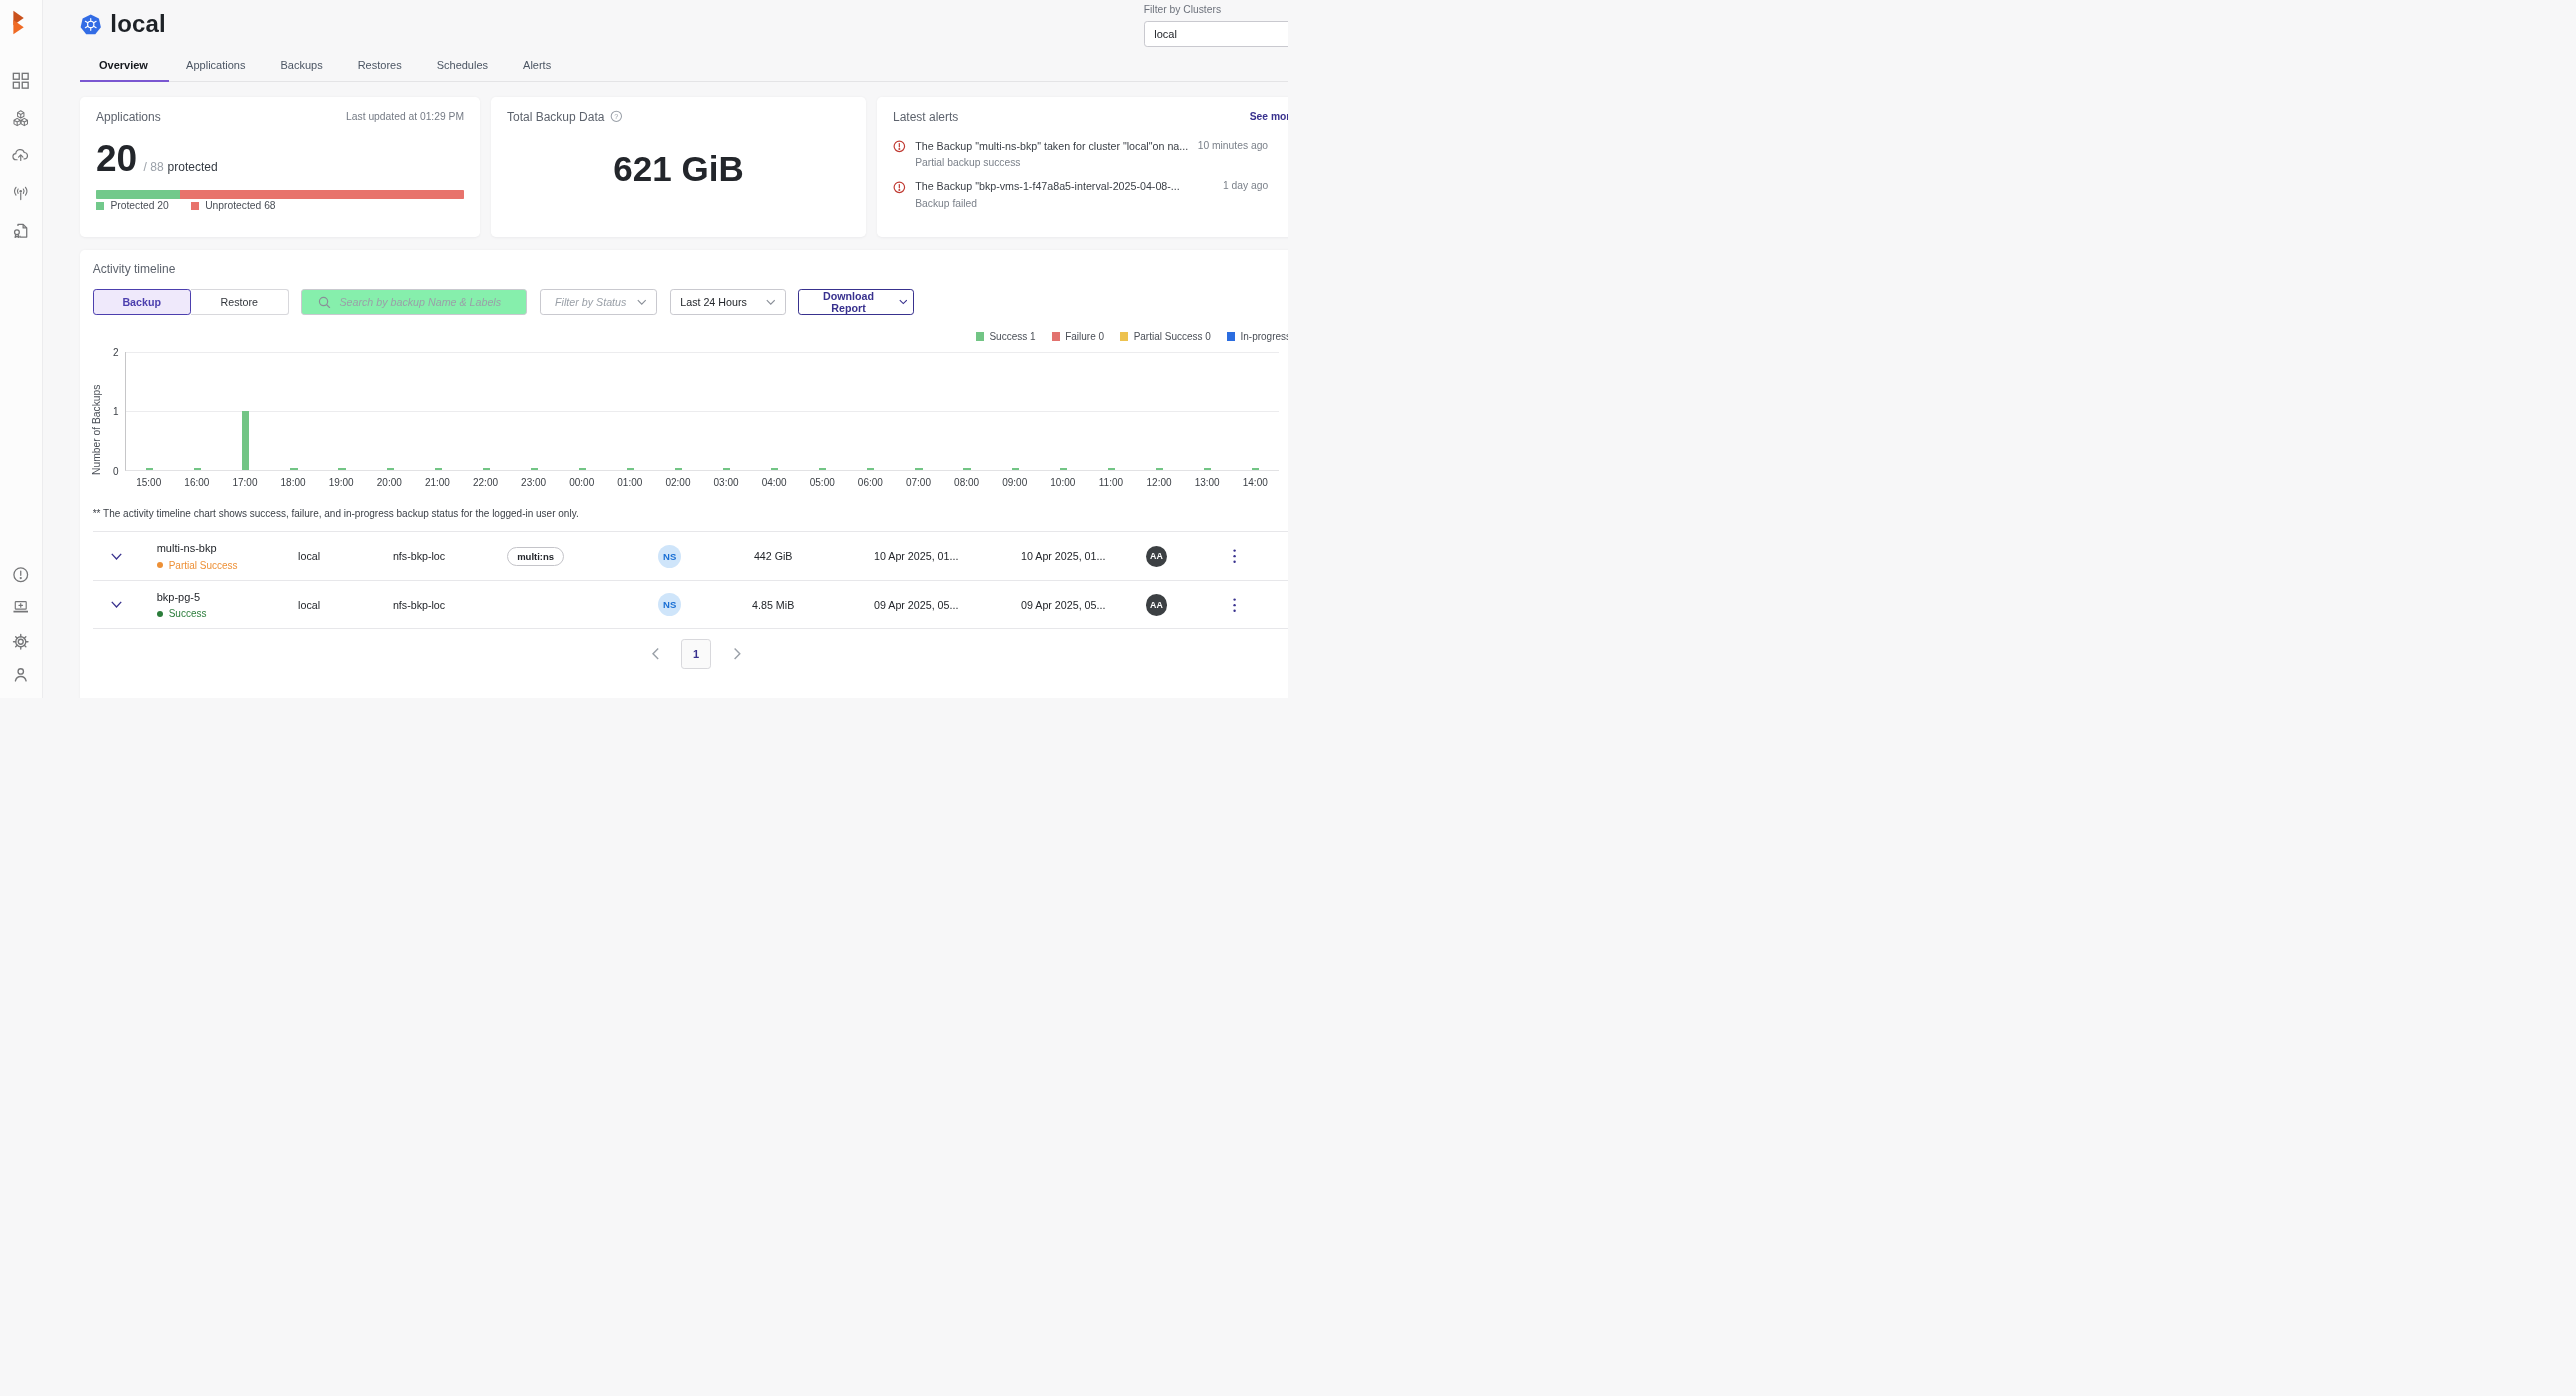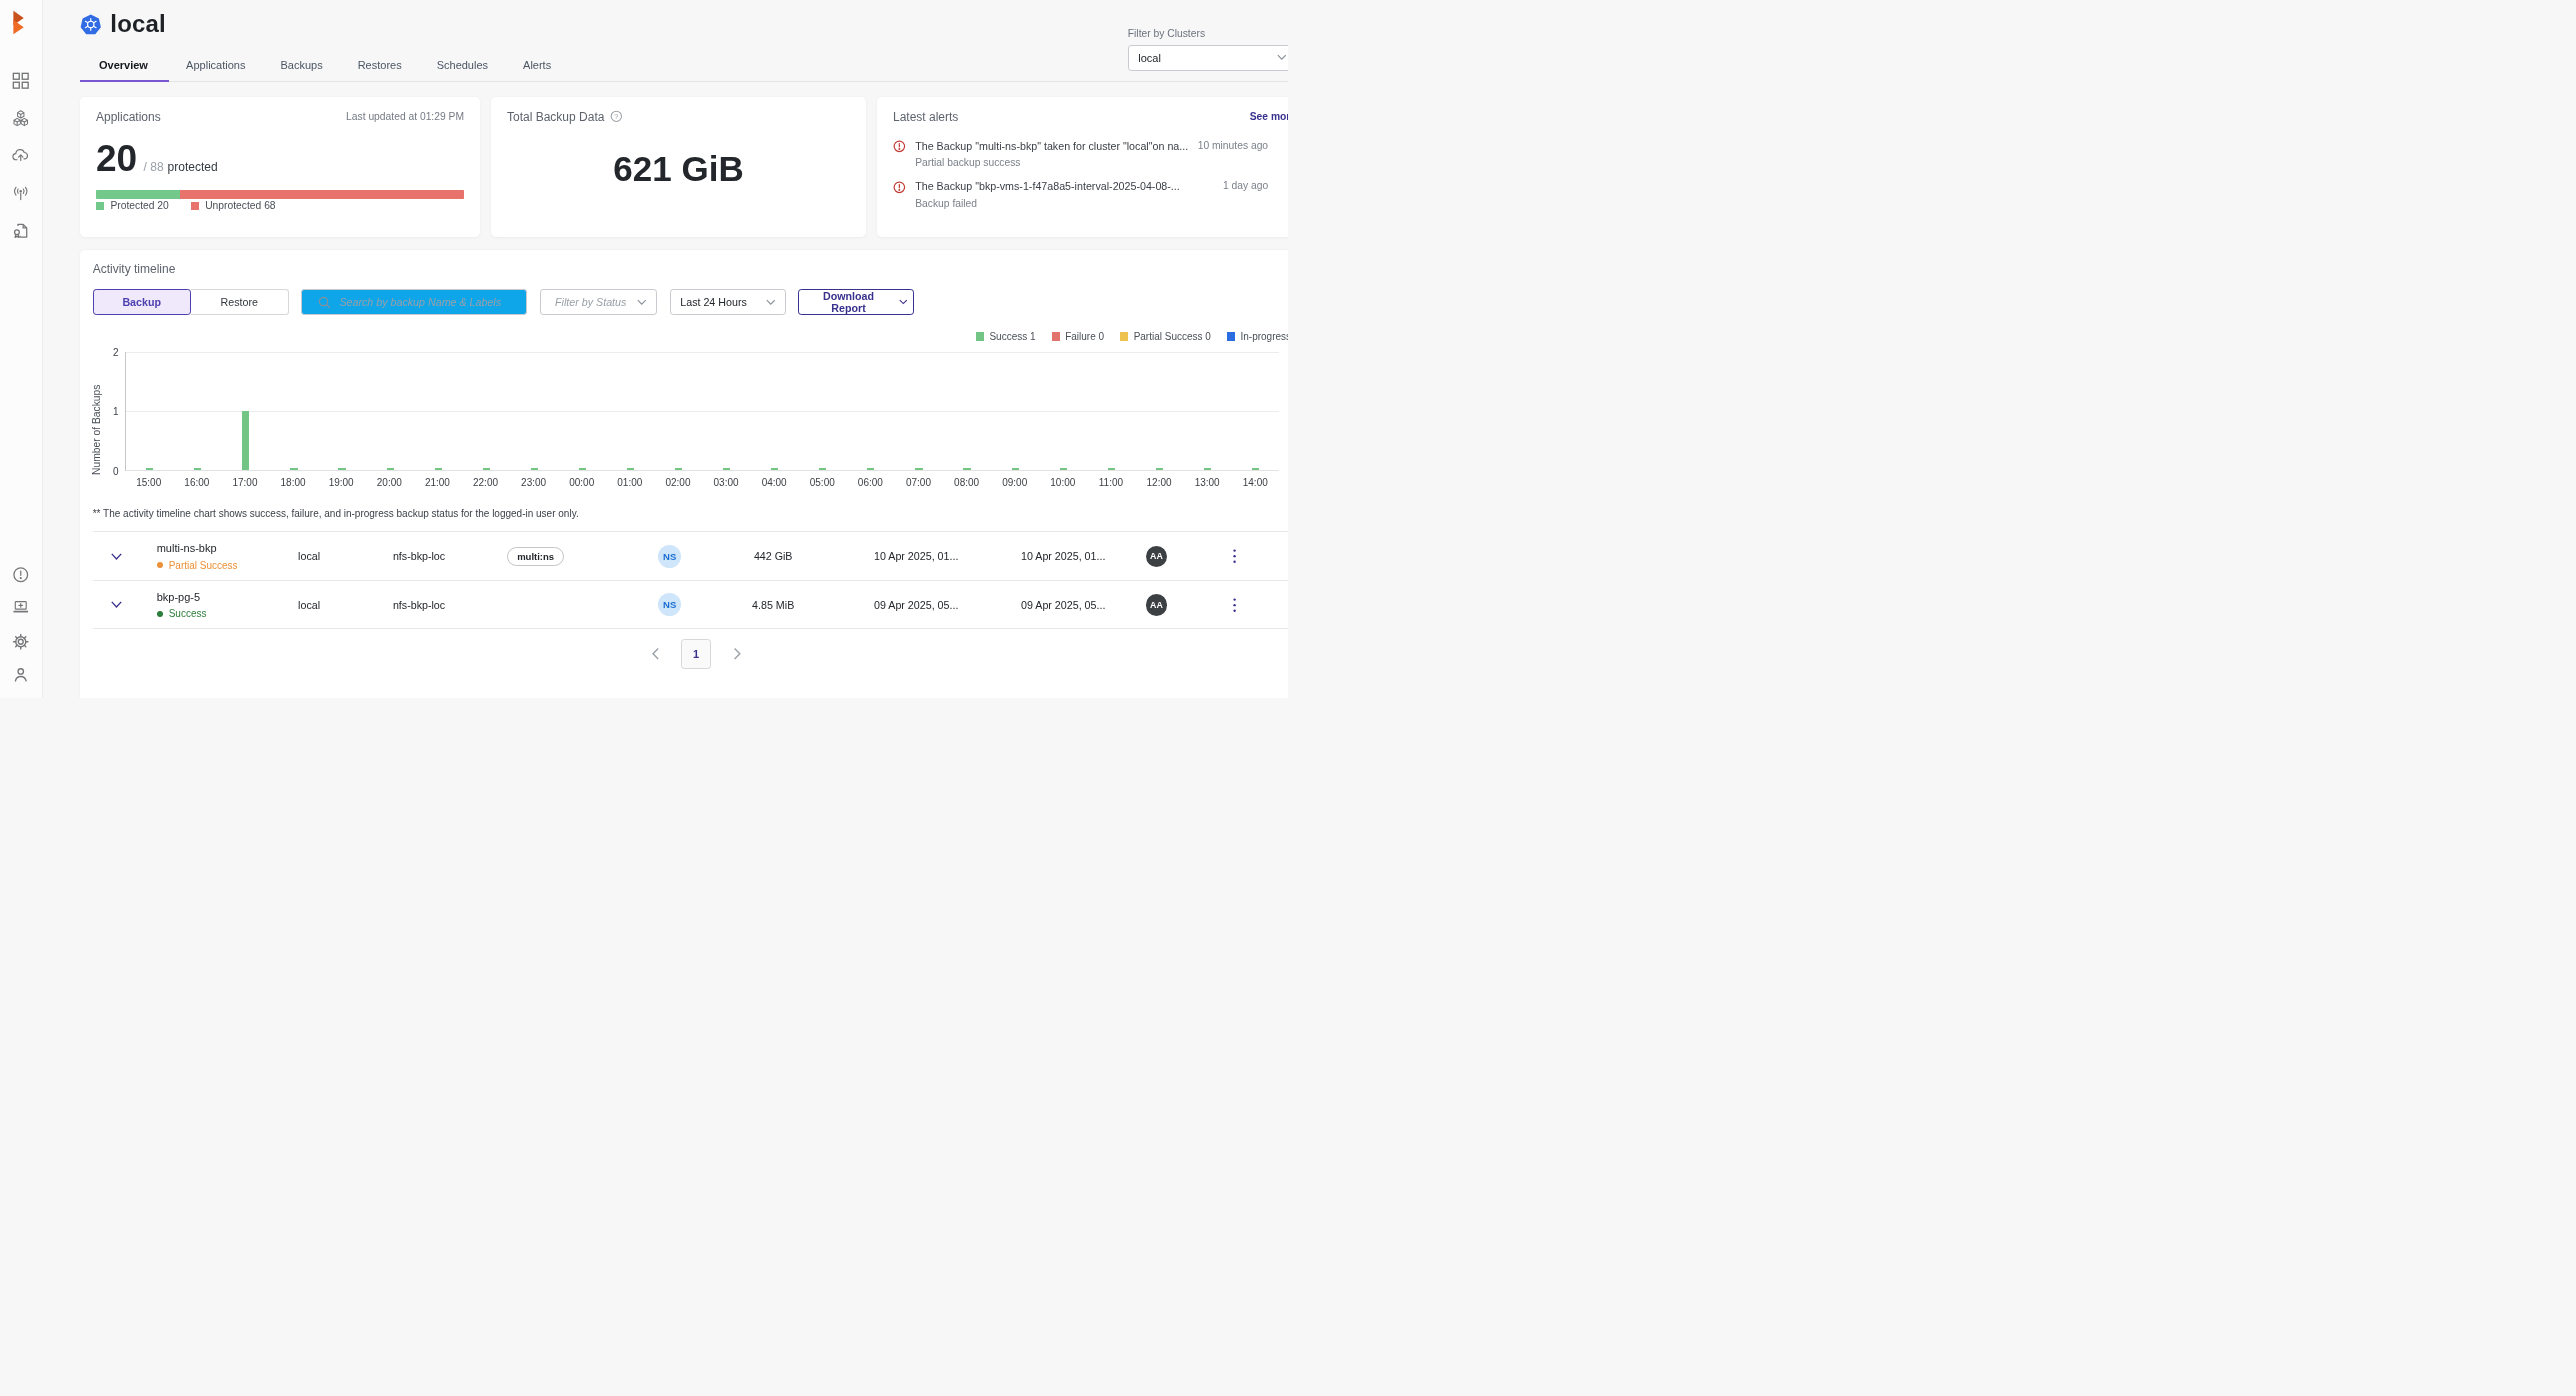--- a/index.html
+++ b/index.html
@@ -21,21 +21,21 @@
   .side-icon { width:17.5px; height:17.5px; color:#757678; cursor:pointer; display:block; }
 
   
   .main { flex:1; position:relative; padding:0 12.7px 0 37px; }
 
   .breadcrumb { padding-top:7.2px; font-size:10.3px; }
   .crumb-link { color:var(--accent-purple,#7a57d1); cursor:pointer; }
   .crumb-sep { color:#8a8f98; margin:0 4.8px; }
   .crumb-current { color:#2b2f36; }
 
-  .filter-block { position:absolute; top:4px; right:28px; width:169px;margin-top:24px; }
+  .filter-block { position:absolute; top:4px; right:12px; width:169px; }
   .filter-label { font-size:10.3px; color:#6d727c; margin-bottom:5.6px; }
   .filter-select {
     height:26px; border:0.8px solid #c9c9cf; border-radius:3.2px; background:#fff;
     display:flex; align-items:center; justify-content:space-between; padding:0 9.5px;
     font-size:11px; color:#23262b; cursor:pointer;
   }
 
   .titlebar { margin-top:10.3px; display:flex; align-items:center; gap:8.8px; }
   .k8s-icon { width:21.5px; height:21.5px; }
   .page-title { font-size:24px; font-weight:800; color:#1e2227; letter-spacing:0.2px; }
@@ -83,21 +83,21 @@
 
   
   .panel { background:#fff; border-radius:4.8px; box-shadow:0 0.8px 2.4px rgba(25,25,45,.05); margin-top:12.7px; padding:12.7px; height:509px; }
   .panel-title { font-size:12px; color:#5d636d; }
 
   .controls { display:flex; margin-top:12.7px; gap:12.7px; align-items:center; }
   .seg-group { display:flex; }
   .seg { width:98px; height:26px; display:flex; align-items:center; justify-content:center; font-size:10.7px; cursor:pointer; }
   .seg.active { background:#efe9fb; border:1.2px solid #4c3fae; border-radius:3.2px; color:#4c3fae; font-weight:600; z-index:1; }
   .seg.inactive { background:#fff; border:0.8px solid #d8d8dc; border-left:none; border-radius:0 3.2px 3.2px 0; color:#33373d; }
-  .search-box { width:226px; height:26px; border:0.8px solid #c9c9cf; border-radius:3.2px; background:#0ea5e9; display:flex; align-items:center; padding:0 16px; gap:6.4px; }
+  .search-box { width:226px; height:26px; border:0.8px solid #c9c9cf; border-radius:3.2px; background:#86efac; display:flex; align-items:center; padding:0 16px; gap:6.4px; }
   .search-box svg { flex-shrink:0; }
   .search-box input { border:0; outline:0; flex:1; font-size:10.7px; color:#3a3f46; background:transparent; font-family:inherit; min-width:0; }
   .search-box input::placeholder { color:#9aa0a8; font-style:italic; }
   .select { height:26px; border:0.8px solid #c9c9cf; border-radius:3.2px; background:#fff; display:flex; align-items:center; justify-content:space-between; padding:0 9.5px; font-size:10.7px; cursor:pointer; }
   .select.status { width:117px; color:#9aa0a8; font-style:italic;padding-left:14px; }
   .select.time { width:116px; color:#23262b; }
   .btn-download { width:116px; height:26px; border:1.1px solid var(--deep-indigo,#38318e); border-radius:3.2px; background:#fff; color:var(--deep-indigo,#38318e); font-weight:700; font-size:10.7px; display:flex; align-items:center; justify-content:center; gap:7.2px; cursor:pointer; font-family:inherit; }
 
   .chart-legend { display:flex; justify-content:flex-end; gap:16px; margin-top:16px; font-size:10px; color:#4a4f57; align-items:center; }
   .legend-item { display:flex; align-items:center; gap:5.6px; }

